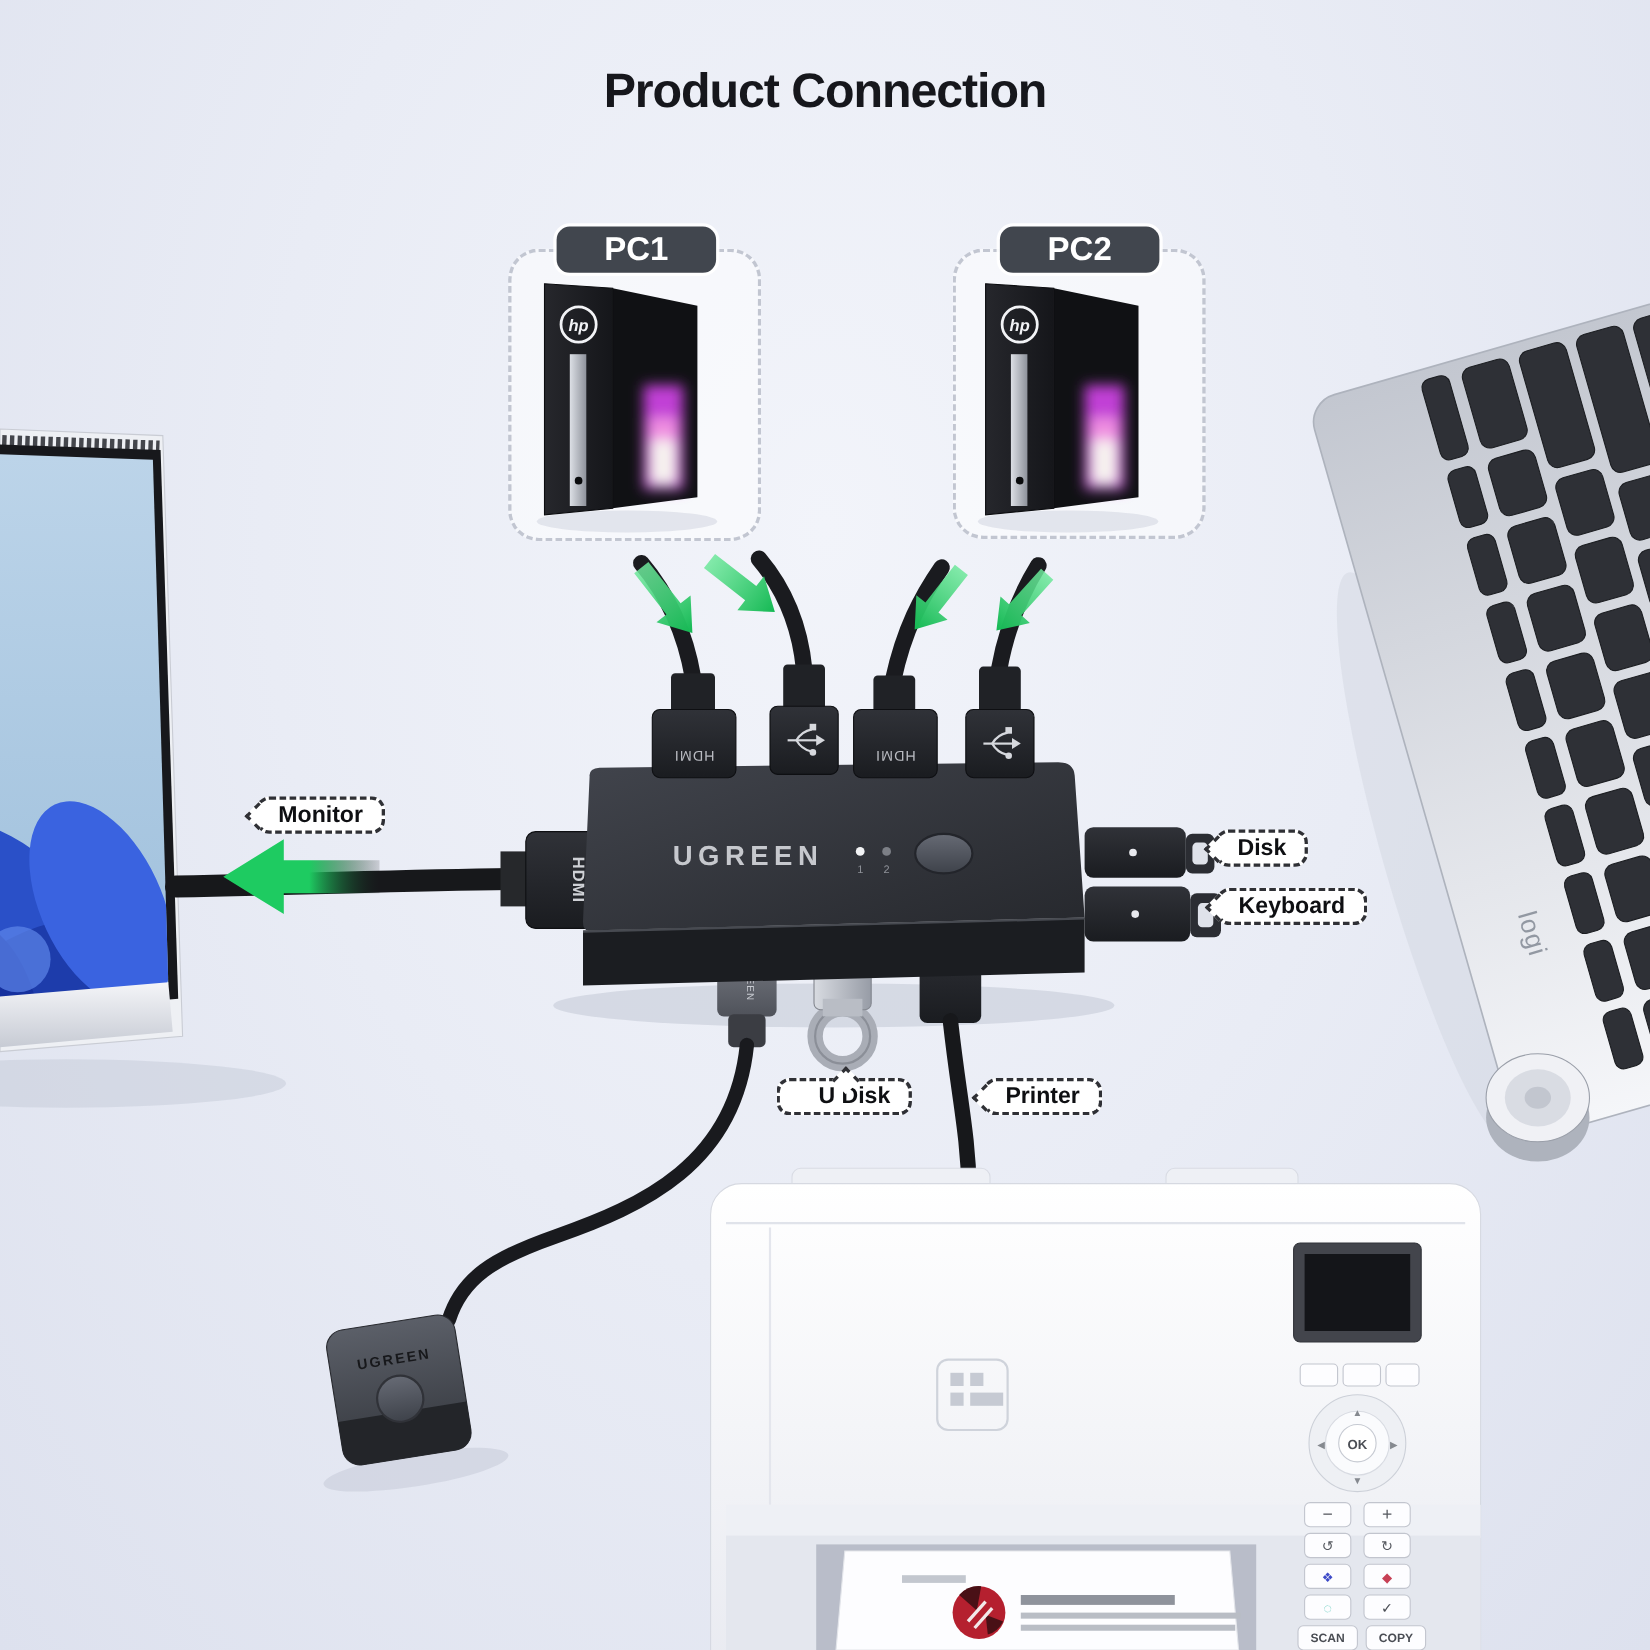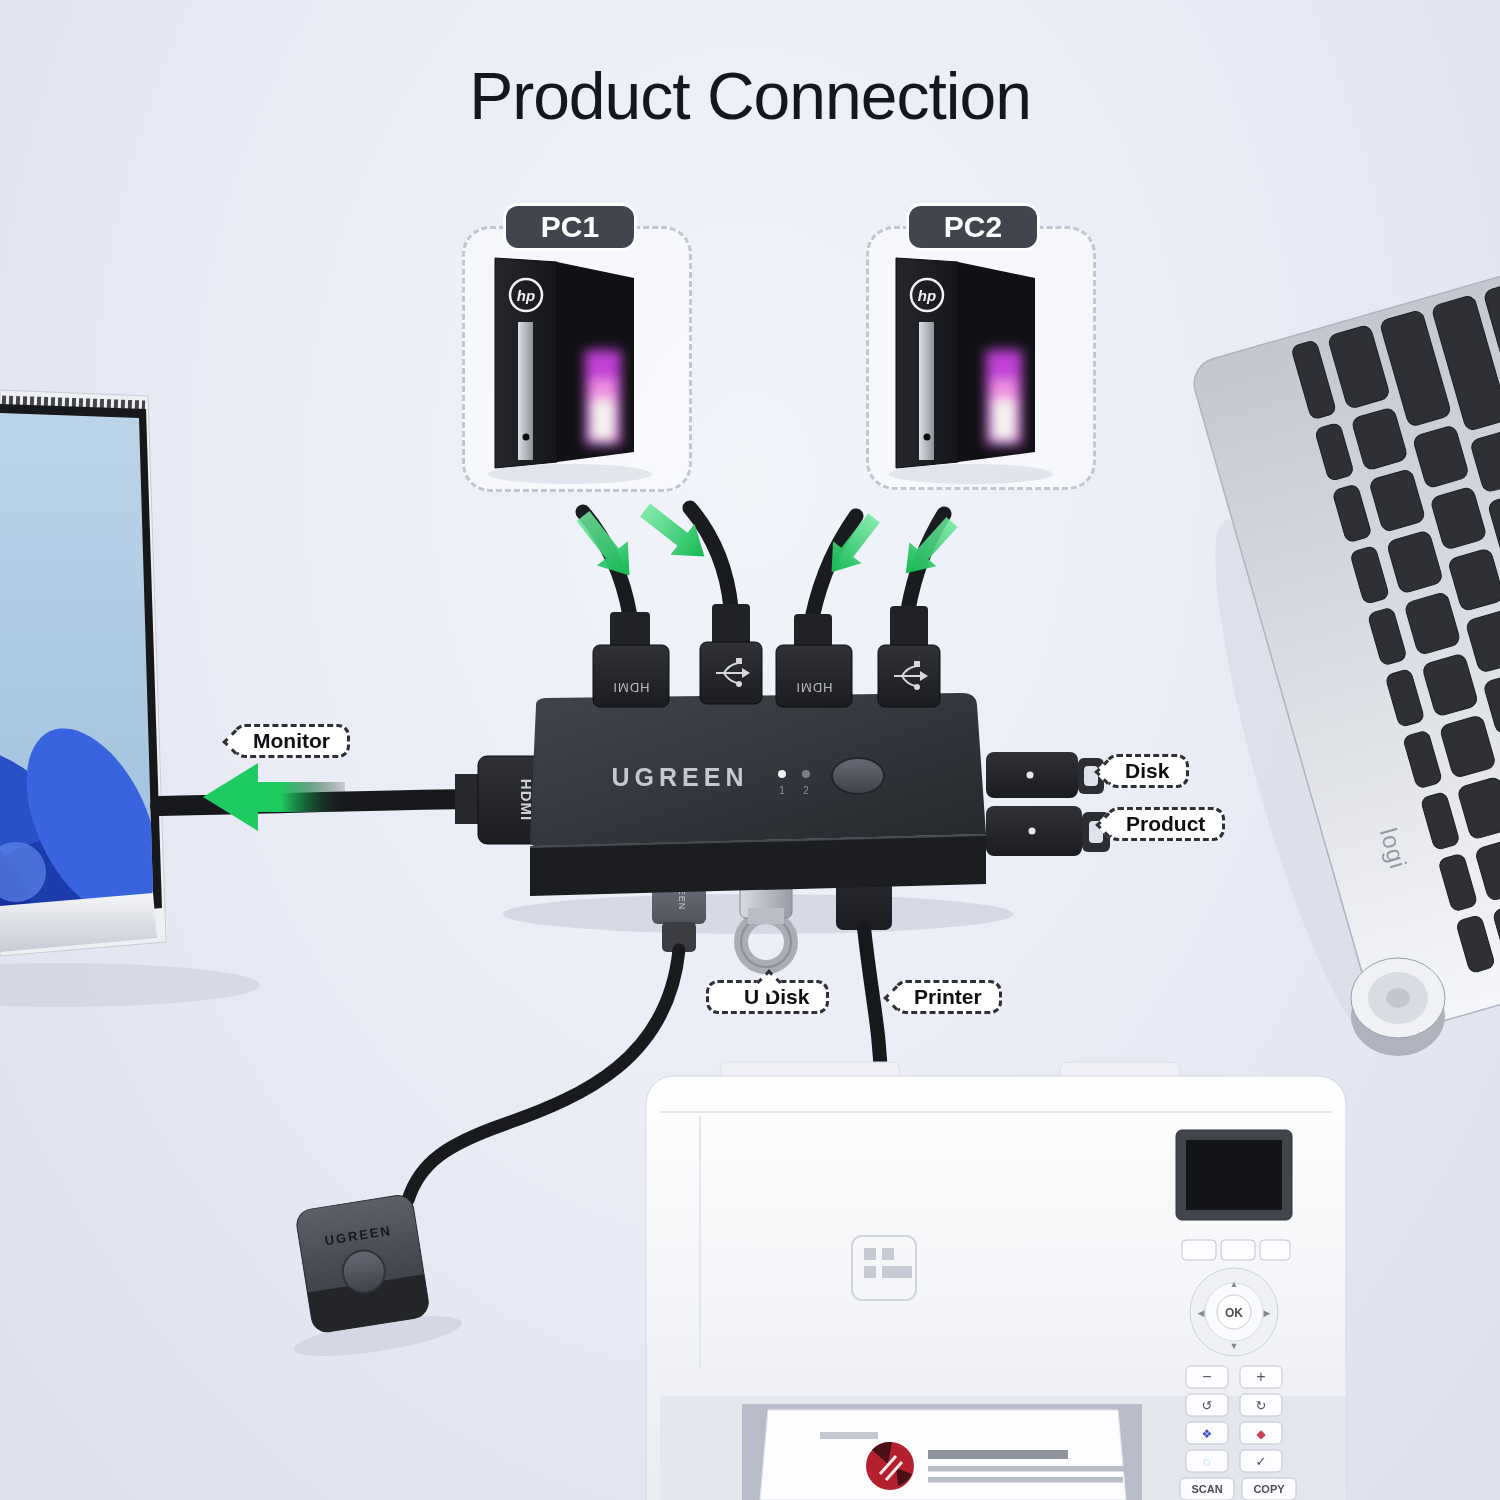--- a/index.html
+++ b/index.html
@@ -1,22 +1,22 @@
 <!DOCTYPE html>
 <html><head>
 <meta charset="utf-8">
 <style>
   html,body{margin:0;padding:0;background:#d8dce9;font-family:"Liberation Sans",sans-serif;}
   .canvas{position:relative;width:1500px;height:1500px;overflow:hidden;
     background:radial-gradient(ellipse at 50% 32%, #f2f4fa 0%, #e9ecf5 48%, #dde1ee 100%);}
   .title{position:absolute;left:0;right:0;top:58px;text-align:center;
-    font-size:66px;font-weight:normal;letter-spacing:-1px;color:#16171c;z-index:3;}
+    font-size:44px;font-weight:bold;letter-spacing:-1px;color:#16171c;z-index:3;}
   .devbox{position:absolute;border:3px dashed #c2c6d1;border-radius:28px;
     background:rgba(255,255,255,.5);z-index:1;}
-  .pill{position:absolute;width:128px;background:#41464e;color:#ffffff;font-weight:bold;
+  .pill{position:absolute;width:145px;background:#41464e;color:#ffffff;font-weight:bold;
     font-size:30px;text-align:center;border-radius:12px;padding:4px 0;
     box-shadow:0 0 0 3px rgba(255,255,255,.92);z-index:3;}
   .callout{position:absolute;background:#ffffff;border:3px dashed #2f3035;border-radius:12px;
     padding:2px 17px;font-weight:bold;font-size:21px;color:#0e0f12;z-index:3;white-space:nowrap;}
   .callout .notch{position:absolute;width:15px;height:15px;background:#ffffff;transform:rotate(45deg);}
   .notch.left{left:-10px;top:50%;margin-top:-8px;border-left:3px dashed #2f3035;border-bottom:3px dashed #2f3035;}
   .notch.right{right:-10px;top:50%;margin-top:-8px;border-right:3px dashed #2f3035;border-top:3px dashed #2f3035;}
   .notch.top{top:-10px;left:50%;margin-left:-8px;border-left:3px dashed #2f3035;border-top:3px dashed #2f3035;}
   svg.scene{position:absolute;left:0;top:0;z-index:2;pointer-events:none;}
 </style>
@@ -413,21 +413,21 @@
     <span>Monitor</span>
   </div>
 
   <div class="callout" style="left:1105px;top:754px;">
     <span class="notch left"></span>
     <span>Disk</span>
   </div>
 
   <div class="callout" style="left:1106px;top:807px;">
     <span class="notch left"></span>
-    <span>Product</span>
+    <span>Keyboard</span>
   </div>
 
 
   <div class="callout" style="left:706px;top:980px;padding-left:35px;">
     <span class="notch top"></span>
     <span>U Disk</span>
   </div>
 
   <div class="callout" style="left:894px;top:980px;">
     <span class="notch left"></span>

